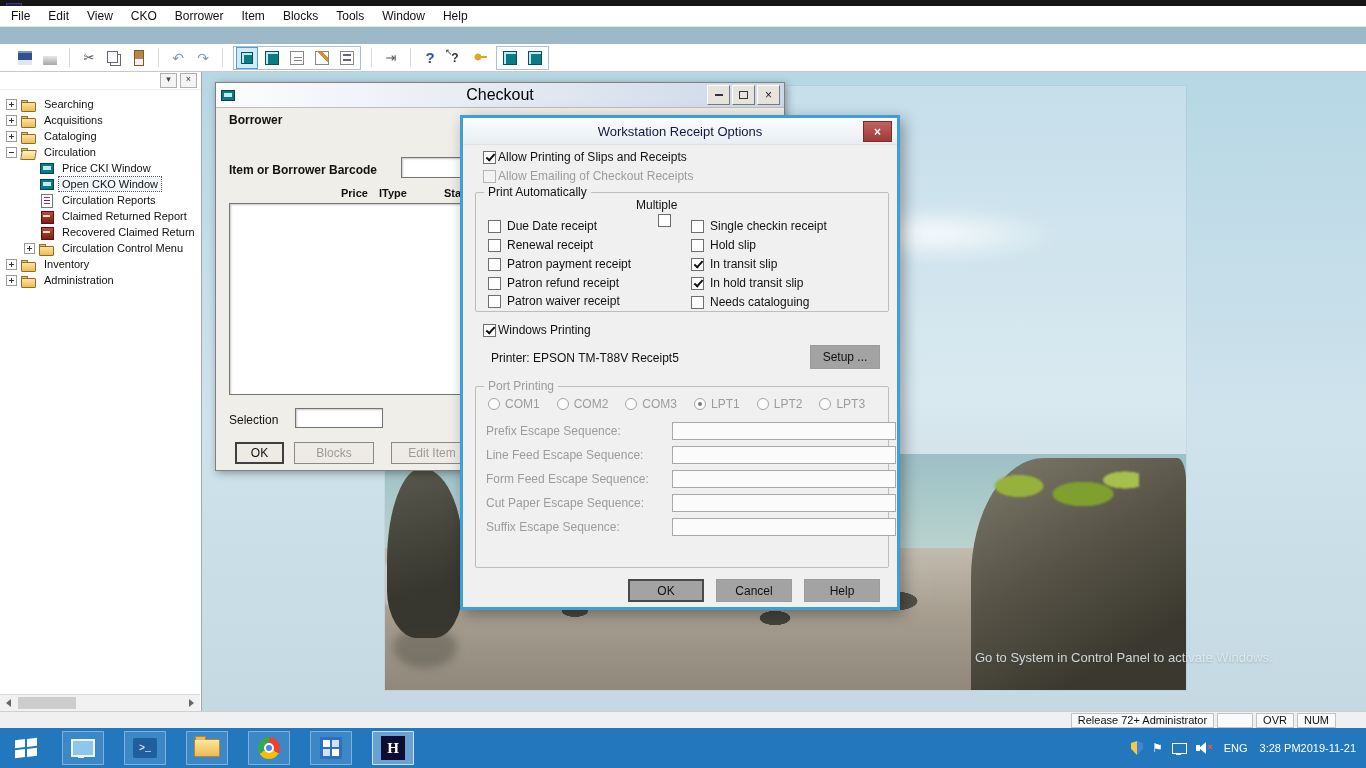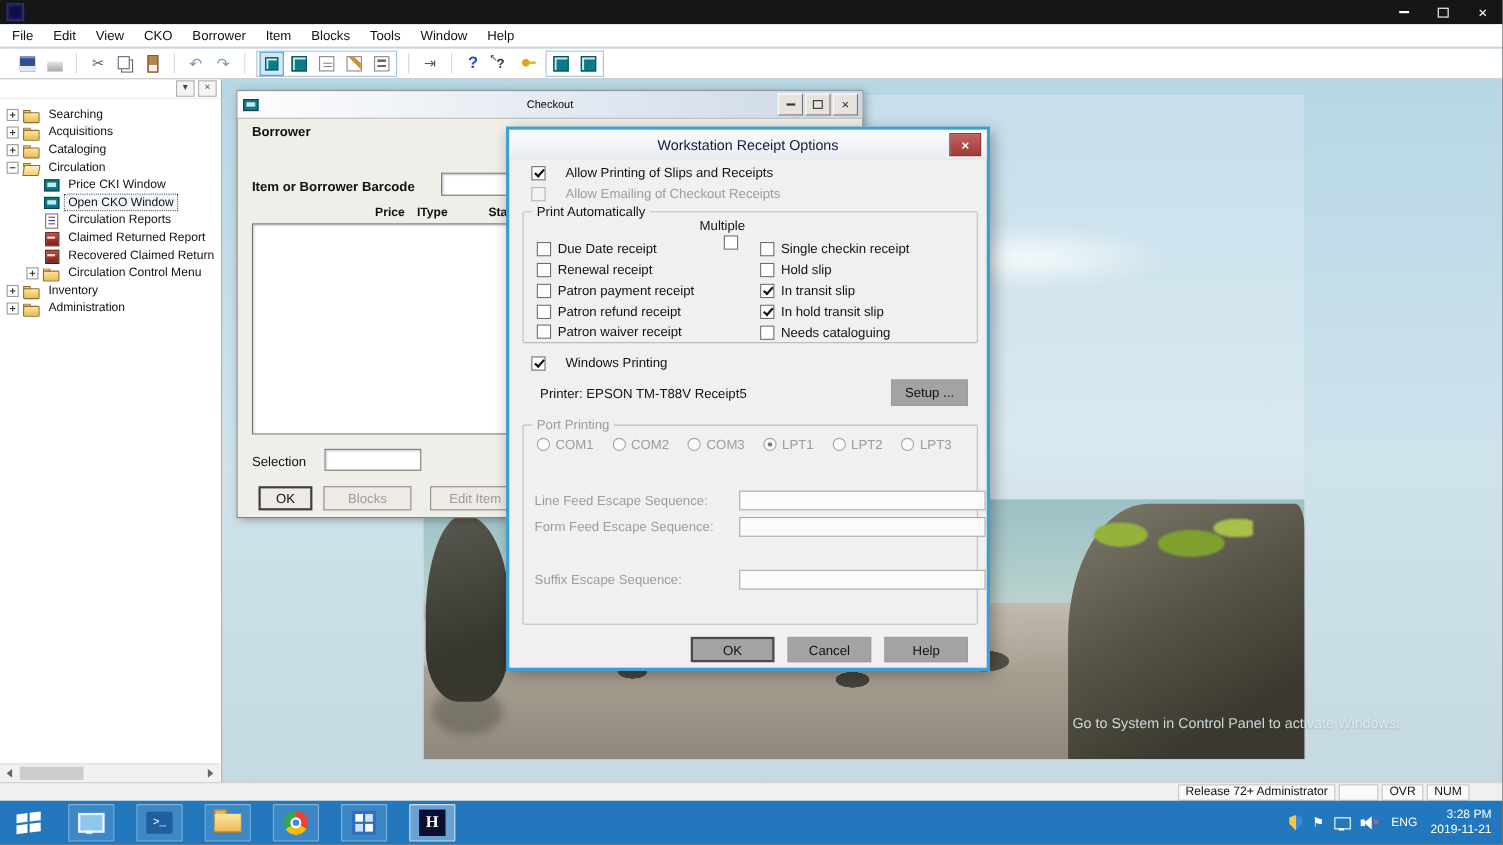--- a/index.html
+++ b/index.html
@@ -7,21 +7,21 @@
     font-family:"Liberation Sans",sans-serif;font-size:12px;color:#111}
 
   
   .titlebar{position:absolute;left:0;top:0;width:1366px;height:22px;background:#161616;display:flex;align-items:center;z-index:40}
   .app-icon{width:14px;height:14px;margin-left:6px;background:#101044;border:1px solid #3a3a6e;box-shadow:inset 0 0 0 2px #1d1d5e}
   .win-controls{margin-left:auto;display:flex;height:100%}
   .win-btn{width:36px;height:22px;display:flex;align-items:center;justify-content:center;color:#fff}
   .g-min{width:9px;height:2px;background:#fff}
   .g-max{width:8px;height:7px;border:1px solid #fff;position:relative}
   .g-close{font-size:14px;line-height:14px;color:#fff}
-  .menubar{position:absolute;left:0;top:22px;width:1366px;height:21px;background:#fff;border-bottom:1px solid #e6e6e6;
+  .menubar{position:absolute;left:0;top:6px;width:1366px;height:21px;background:#fff;border-bottom:1px solid #e6e6e6;
     display:flex;align-items:center;gap:12px;padding-left:8px;z-index:40;box-sizing:border-box}
   .menubar span{padding:1px 3px;cursor:default}
   .toolbar{position:absolute;left:0;top:44px;width:1366px;height:28px;background:#fff;border-bottom:1px solid #c9c9c9;
     display:flex;align-items:center;gap:3px;padding-left:14px;z-index:40;box-sizing:border-box}
   .tsep{width:1px;height:19px;background:#d9d9d9;margin:0 5px}
   .tgroup{display:flex;gap:3px;border:1px solid #a5c4dc;padding:0 2px;margin:0 2px}
   .tbi{width:22px;height:22px;position:relative;flex:none}
   .tbi::after{content:"";position:absolute;inset:4px;display:flex;align-items:center;justify-content:center}
   .tbi.pressed{border:1px solid #4e9fd9;background:#d4e8f8;box-sizing:border-box}
   .save-icon::after{background:#30518f;box-shadow:inset 0 -5px 0 #e1e6f0,inset 0 2px 0 #7d94c4}
@@ -111,21 +111,21 @@
   .tri-l{width:0;height:0;border:4px solid transparent;border-right:5px solid #666;margin-right:3px}
   .tri-r{width:0;height:0;border:4px solid transparent;border-left:5px solid #666;margin-left:3px}
   .hthumb{width:58px;height:12px;background:#cdcdcd;margin-left:2px}
   .hspacer{flex:1}
 
   
   .checkout{position:absolute;left:215px;top:82px;width:570px;height:389px;background:#f0eee8;border:1px solid #808080;
     box-shadow:2px 2px 8px rgba(0,0,0,.35);z-index:10;box-sizing:border-box}
   .ck-title{height:24px;background:linear-gradient(90deg,#fdfdfd,#ccd8e8);border-bottom:1px solid #bdbdbd;
     display:flex;align-items:center;padding:0 4px;position:relative}
-  .ck-title .ttl{position:absolute;left:0;right:0;text-align:center;font-size:10px;color:#000}
+  .ck-title .ttl{position:absolute;left:0;right:0;text-align:center;font-size:16px;color:#000}
   .ck-btns{margin-left:auto;display:flex;gap:2px;z-index:1}
   .ckb{width:21px;height:18px;background:#e7e4dd;border:1px solid;border-color:#fff #7a7a7a #7a7a7a #fff;
     display:flex;align-items:center;justify-content:center;color:#222}
   .ckb .g-min{background:#333;width:8px}
   .ckb .g-max{border-color:#333;width:7px;height:6px}
   .ckb .g-close{color:#222;font-size:12px}
   .ck-label{position:absolute;font-size:12px;font-weight:bold}
   .ck-col{position:absolute;font-size:11px;font-weight:bold}
   .sunken{background:#fff;border:1px solid #757575;box-shadow:inset 1px 1px 2px rgba(0,0,0,.22);box-sizing:border-box}
   .ck-input{position:absolute;font-size:12px;padding:0 4px;font-family:"Liberation Sans",sans-serif}
@@ -135,21 +135,21 @@
   .ckbtn.default{border:2px solid #3f3f3f}
   .ckbtn.disabled{color:#9b9b9b}
 
   
   .dlg{position:absolute;left:460px;top:115px;width:440px;height:495px;background:#f0f0f0;border:3px solid #3f9ed6;
     box-shadow:4px 4px 14px rgba(0,0,0,.35);z-index:20;box-sizing:border-box}
   .dlg-title{height:26px;background:linear-gradient(#fbfcfd,#e9eef3);border-bottom:1px solid #dde3e9;
     display:flex;align-items:center;justify-content:center;font-size:13px;color:#15153f;position:relative}
   .dlg-close{position:absolute;right:5px;top:3px;width:27px;height:19px;background:linear-gradient(#c2625d,#9e3b39);
     border:1px solid #7e2a28;color:#fff;display:flex;align-items:center;justify-content:center;font-size:12px;font-weight:bold}
-  .cbrow{position:absolute;display:flex;align-items:center;gap:18px}
+  .cbrow{position:absolute;display:flex;align-items:center;gap:2px}
   .cb{width:13px;height:13px;background:#fff;border:1px solid #6e6e6e;position:relative;flex:none;box-sizing:border-box}
   .cb.on::after{content:"";position:absolute;left:2px;top:2px;width:7px;height:3px;
     border-left:2px solid #111;border-bottom:2px solid #111;transform:rotate(-48deg)}
   .cbrow.disabled{color:#9c9c9c}
   .cbrow.disabled .cb{border-color:#b5b5b5;background:#f3f3f3}
   .groupbox{position:absolute;border:1px solid #bdbdbd;border-radius:2px;box-sizing:border-box}
   .legend{position:absolute;top:-8px;left:8px;background:#f0f0f0;padding:0 4px;font-size:12px}
   .groupbox .cbrow{gap:6px}
   .multiple-lbl{position:absolute;left:160px;top:5px;font-size:12px}
   .rb{width:12px;height:12px;border:1px solid #a5a5a5;border-radius:50%;background:#fbfbfb;position:relative;flex:none;box-sizing:border-box}
@@ -202,21 +202,21 @@
   .tr-shield{width:12px;height:14px;background:linear-gradient(90deg,#f6c945 50%,#3e87d8 50%);
     clip-path:polygon(50% 0,100% 15%,100% 55%,50% 100%,0 55%,0 15%)}
   .tr-flag{font-size:12px;line-height:12px}
   .tr-net{width:13px;height:9px;border:1px solid #fff;position:relative}
   .tr-net::after{content:"";position:absolute;left:3px;top:9px;width:5px;height:2px;background:#fff}
   .tr-vol{position:relative;width:16px;height:12px}
   .tr-vol::before{content:"";position:absolute;left:0;top:3px;width:4px;height:6px;background:#fff}
   .tr-vol::after{content:"";position:absolute;left:3px;top:0;width:0;height:0;border:6px solid transparent;border-right:7px solid #fff;border-left:0}
   .vol-x{position:absolute;right:-1px;top:0;font-size:9px;color:#ff5a4e;font-weight:bold}
   .lang{font-size:11px}
-  .clock{display:flex;flex-direction:column;align-items:flex-end;font-size:11px;line-height:13px}
+  .clock{display:flex;flex-direction:row;align-items:flex-start;font-size:11px;line-height:13px}
 </style>
 </head>
 <body>
 
 <div class="screen">
 
   <div class="titlebar">
     <div class="app-icon"></div>
     <div class="win-controls">
       <div class="win-btn">
@@ -488,26 +488,34 @@
         </span>
         <span class="port">
           <span class="rb"></span>
           <span>LPT2</span>
         </span>
         <span class="port">
           <span class="rb"></span>
           <span>LPT3</span>
         </span>
       </div>
+      <div class="frow" style="top:35px">
+        <span>Prefix Escape Sequence:</span>
+        <input value="" style="">
+      </div>
       <div class="frow" style="top:59px">
         <span>Line Feed Escape Sequence:</span>
         <input value="" style="">
       </div>
       <div class="frow" style="top:83px">
         <span>Form Feed Escape Sequence:</span>
+        <input value="" style="">
+      </div>
+      <div class="frow" style="top:107px">
+        <span>Cut Paper Escape Sequence:</span>
         <input value="" style="">
       </div>
       <div class="frow" style="top:131px">
         <span>Suffix Escape Sequence:</span>
         <input value="" style="">
       </div>
     </div>
 
     <div class="dbtn default" style="left:165px;top:461px">OK</div>
     <div class="dbtn" style="left:253px;top:461px">Cancel</div>

